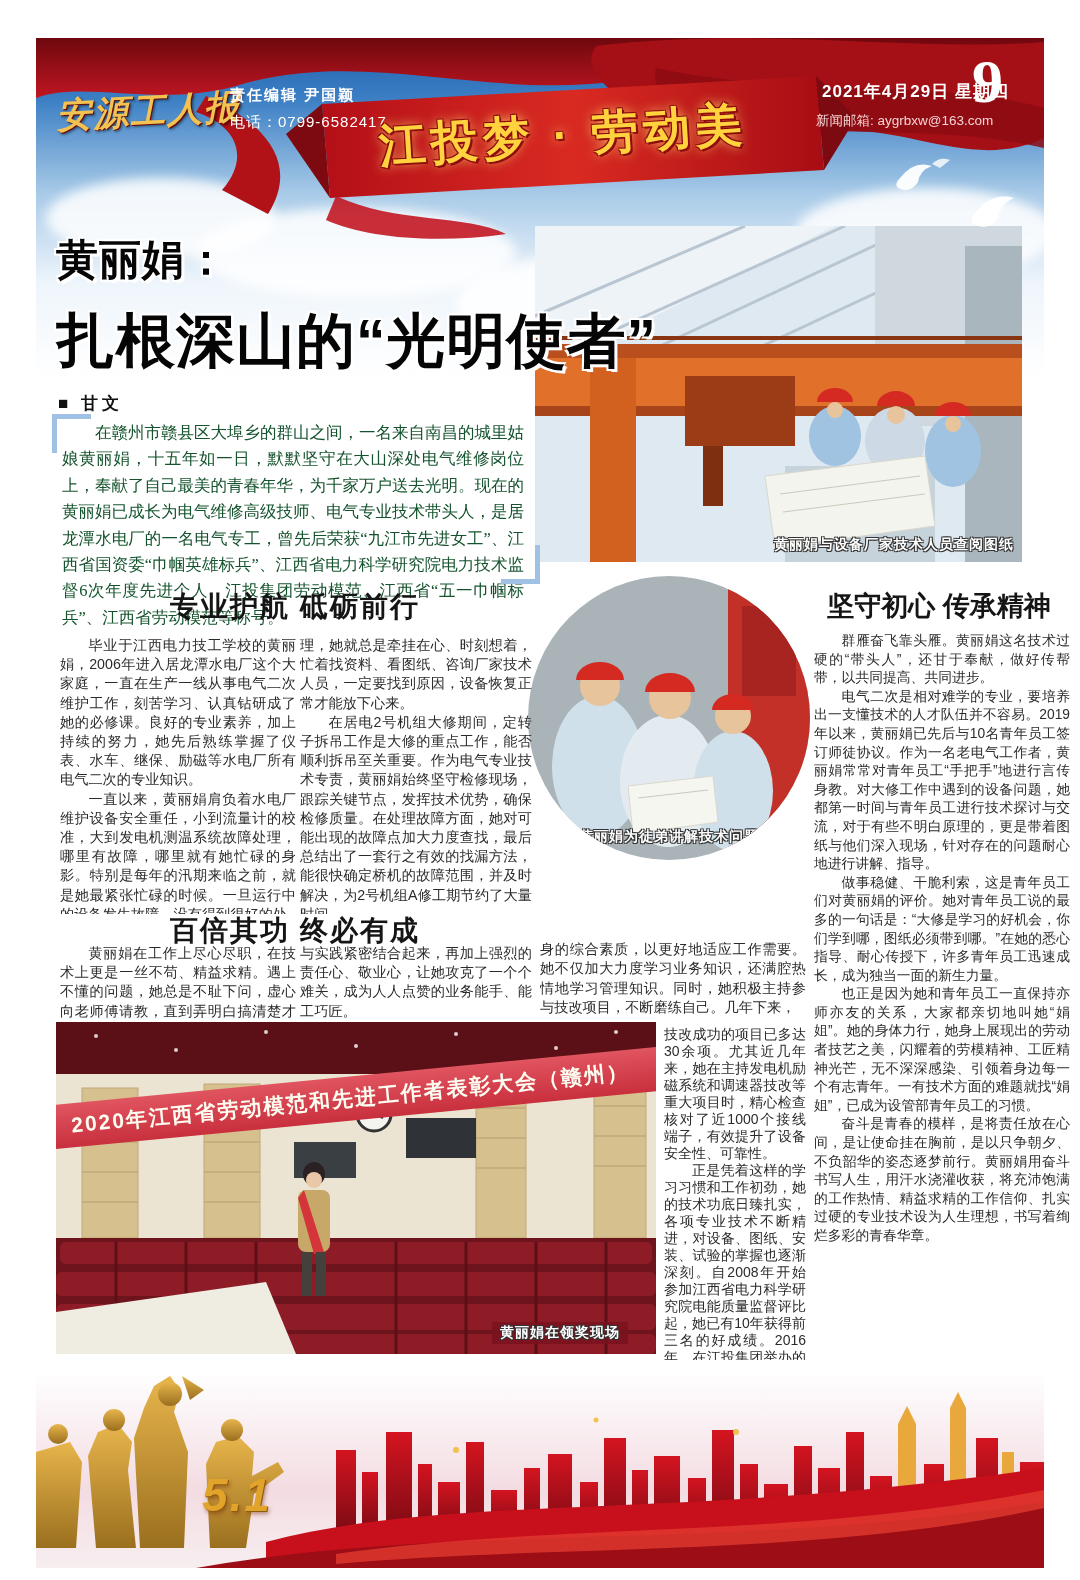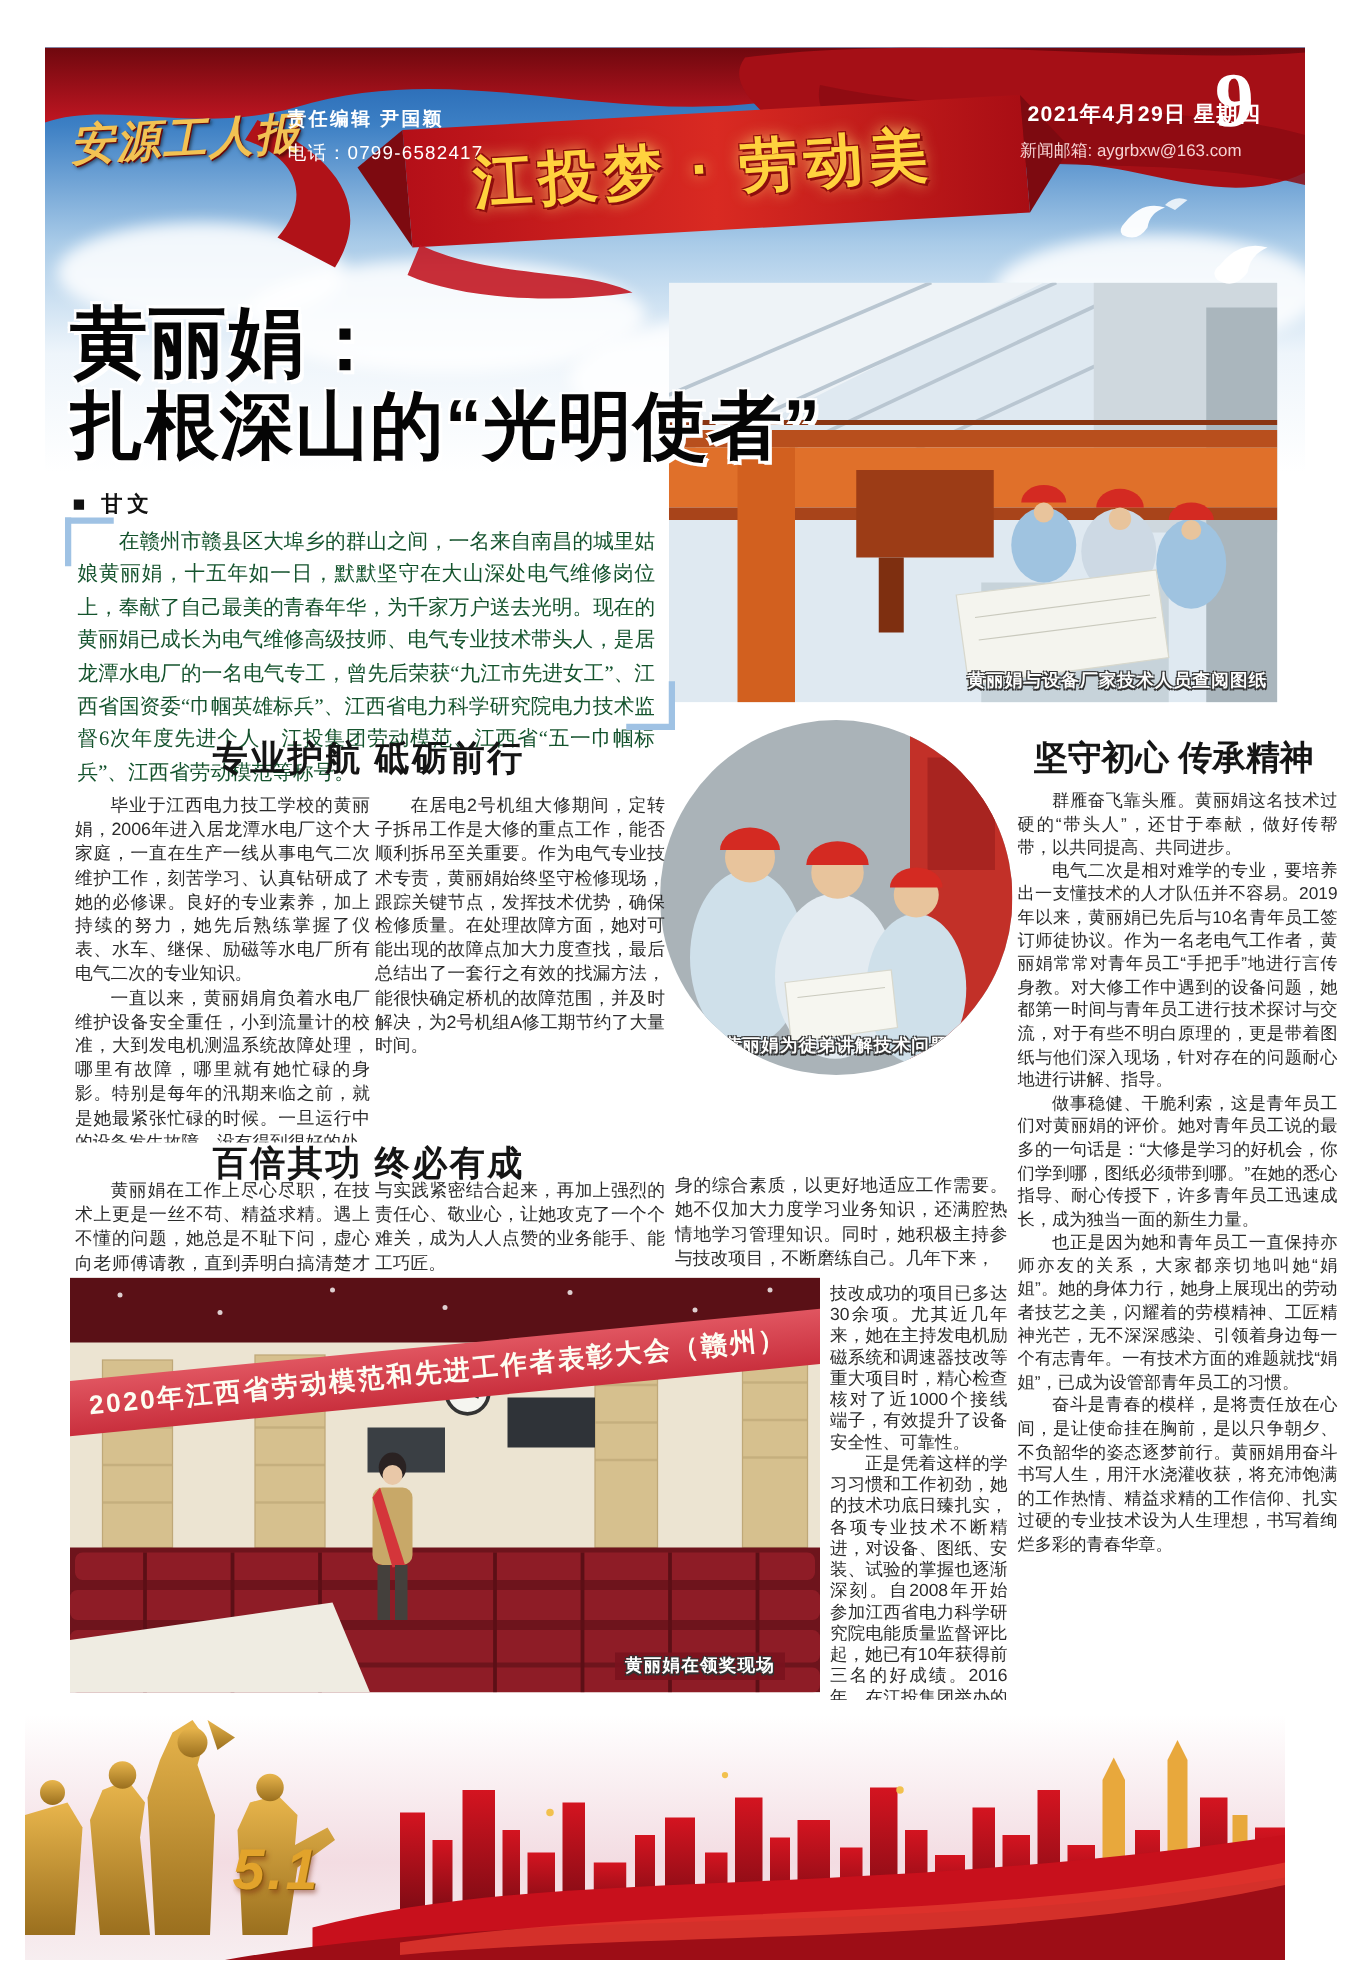--- a/index.html
+++ b/index.html
@@ -20,21 +20,21 @@
   .email{left:816px;top:112px;font-size:13.5px;color:#f6d3d3;}
   .pagenum{position:absolute;left:972px;top:46px;font-family:"Liberation Serif",serif;
        font-weight:700;font-size:62px;color:#ffffff;z-index:5;}
   .banner{position:absolute;left:348px;top:104px;width:430px;text-align:center;transform:rotate(-3.5deg);
        font-size:47px;font-weight:900;color:#ffd23e;letter-spacing:5px;z-index:6;
        text-shadow:2px 2px 0 #8f0d0d,-1px -1px 0 #8f0d0d,1px -1px 0 #8f0d0d,-1px 1px 0 #8f0d0d,0 0 12px rgba(255,230,120,.9);}
   .doves{position:absolute;left:880px;top:148px;z-index:5;}
   
   .headline{position:absolute;left:56px;z-index:4;font-weight:900;color:#050505;letter-spacing:1px;
        text-shadow:-2px -2px 0 #fff,2px -2px 0 #fff,-2px 2px 0 #fff,2px 2px 0 #fff,3px 3px 0 #fff;}
-  .h1a{top:232px;font-size:62px;}
+  .h1a{top:232px;font-size:42px;}
   .h1b{top:302px;font-size:59px;}
   .byline{position:absolute;left:58px;top:392px;font-size:17px;font-weight:700;color:#111;z-index:4;letter-spacing:4px;}
   
   .photo{position:absolute;overflow:hidden;z-index:1;}
   .p-top{left:535px;top:226px;width:487px;height:336px;}
   .p-circle{left:528px;top:576px;width:282px;height:284px;border-radius:50%;z-index:2;}
   .p-bottom{left:56px;top:1022px;width:600px;height:332px;}
   .caption{position:absolute;color:#fff;font-size:14px;font-weight:700;letter-spacing:1px;white-space:nowrap;
        text-shadow:-1px -1px 0 #333,1px -1px 0 #333,-1px 1px 0 #333,1px 1px 0 #333;z-index:3;}
   .cap-top{right:8px;bottom:8px;}
@@ -58,21 +58,21 @@
   .col p{margin:0;text-indent:2em;}
   .col p.cont{text-indent:0;}
   .c-s1a{left:60px;top:636px;width:236px;height:278px;font-size:14.2px;line-height:19.2px;}
   .c-s1b{left:300px;top:636px;width:232px;height:278px;font-size:14.2px;line-height:19.2px;}
   .c-s2a{left:60px;top:944px;width:236px;height:78px;font-size:14.2px;line-height:19.2px;}
   .c-s2b{left:300px;top:944px;width:232px;height:78px;font-size:14.2px;line-height:19.2px;}
   .c-s2c{left:540px;top:940px;width:266px;height:80px;font-size:14.2px;line-height:19.4px;}
   .c-s2d{left:664px;top:1026px;width:142px;height:334px;font-size:14px;line-height:17px;}
   .c-s3{left:814px;top:632px;width:256px;height:736px;font-size:13.8px;line-height:18.6px;}
   
-  .footer{position:absolute;left:20px;top:1372px;width:1020px;height:196px;z-index:1;}
+  .footer{position:absolute;left:36px;top:1372px;width:1020px;height:196px;z-index:1;}
   .fifty1{position:absolute;left:166px;top:96px;font-size:46px;font-weight:900;font-style:italic;
        color:#e2a32b;text-shadow:1px 1px 0 #8a5c10,2px 3px 4px rgba(120,40,10,.5);letter-spacing:2px;}
 </style>
 </head>
 <body>
 
 <div class="page">
 
   <div class="sky">
     <div class="cloud" style="left:10px;top:140px;width:230px;height:80px;"></div>
@@ -164,20 +164,21 @@
     <span class="br-br"></span>
     <p>在赣州市赣县区大埠乡的群山之间，一名来自南昌的城里姑娘黄丽娟，十五年如一日，默默坚守在大山深处电气维修岗位上，奉献了自己最美的青春年华，为千家万户送去光明。现在的黄丽娟已成长为电气维修高级技师、电气专业技术带头人，是居龙潭水电厂的一名电气专工，曾先后荣获“九江市先进女工”、江西省国资委“巾帼英雄标兵”、江西省电力科学研究院电力技术监督6次年度先进个人、江投集团劳动模范、江西省“五一巾帼标兵”、江西省劳动模范等称号。</p>
   </div>
 
   <div class="sec-head sh1">专业护航  砥砺前行</div>
   <div class="col c-s1a">
     <p>毕业于江西电力技工学校的黄丽娟，2006年进入居龙潭水电厂这个大家庭，一直在生产一线从事电气二次维护工作，刻苦学习、认真钻研成了她的必修课。良好的专业素养，加上持续的努力，她先后熟练掌握了仪表、水车、继保、励磁等水电厂所有电气二次的专业知识。</p>
     <p>一直以来，黄丽娟肩负着水电厂维护设备安全重任，小到流量计的校准，大到发电机测温系统故障处理，哪里有故障，哪里就有她忙碌的身影。特别是每年的汛期来临之前，就是她最紧张忙碌的时候。一旦运行中的设备发生故障，没有得到很好的处</p>
   </div>
   <div class="col c-s1b">
+    <p class="cont">理，她就总是牵挂在心、时刻想着，忙着找资料、看图纸、咨询厂家技术人员，一定要找到原因，设备恢复正常才能放下心来。</p>
     <p>在居电2号机组大修期间，定转子拆吊工作是大修的重点工作，能否顺利拆吊至关重要。作为电气专业技术专责，黄丽娟始终坚守检修现场，跟踪关键节点，发挥技术优势，确保检修质量。在处理故障方面，她对可能出现的故障点加大力度查找，最后总结出了一套行之有效的找漏方法，能很快确定桥机的故障范围，并及时解决，为2号机组A修工期节约了大量时间。</p>
   </div>
 
   <div class="photo p-circle">
     <svg width="282" height="284" viewBox="0 0 282 284">
       <rect width="282" height="284" fill="#aab3b8"></rect>
       <rect x="200" y="0" width="82" height="284" fill="#c23028"></rect>
       <rect x="214" y="30" width="54" height="90" fill="#a82420"></rect>
       <ellipse cx="70" cy="190" rx="46" ry="70" fill="#cfe0ea"></ellipse>
       <ellipse cx="140" cy="205" rx="48" ry="66" fill="#e3ebf1"></ellipse>

